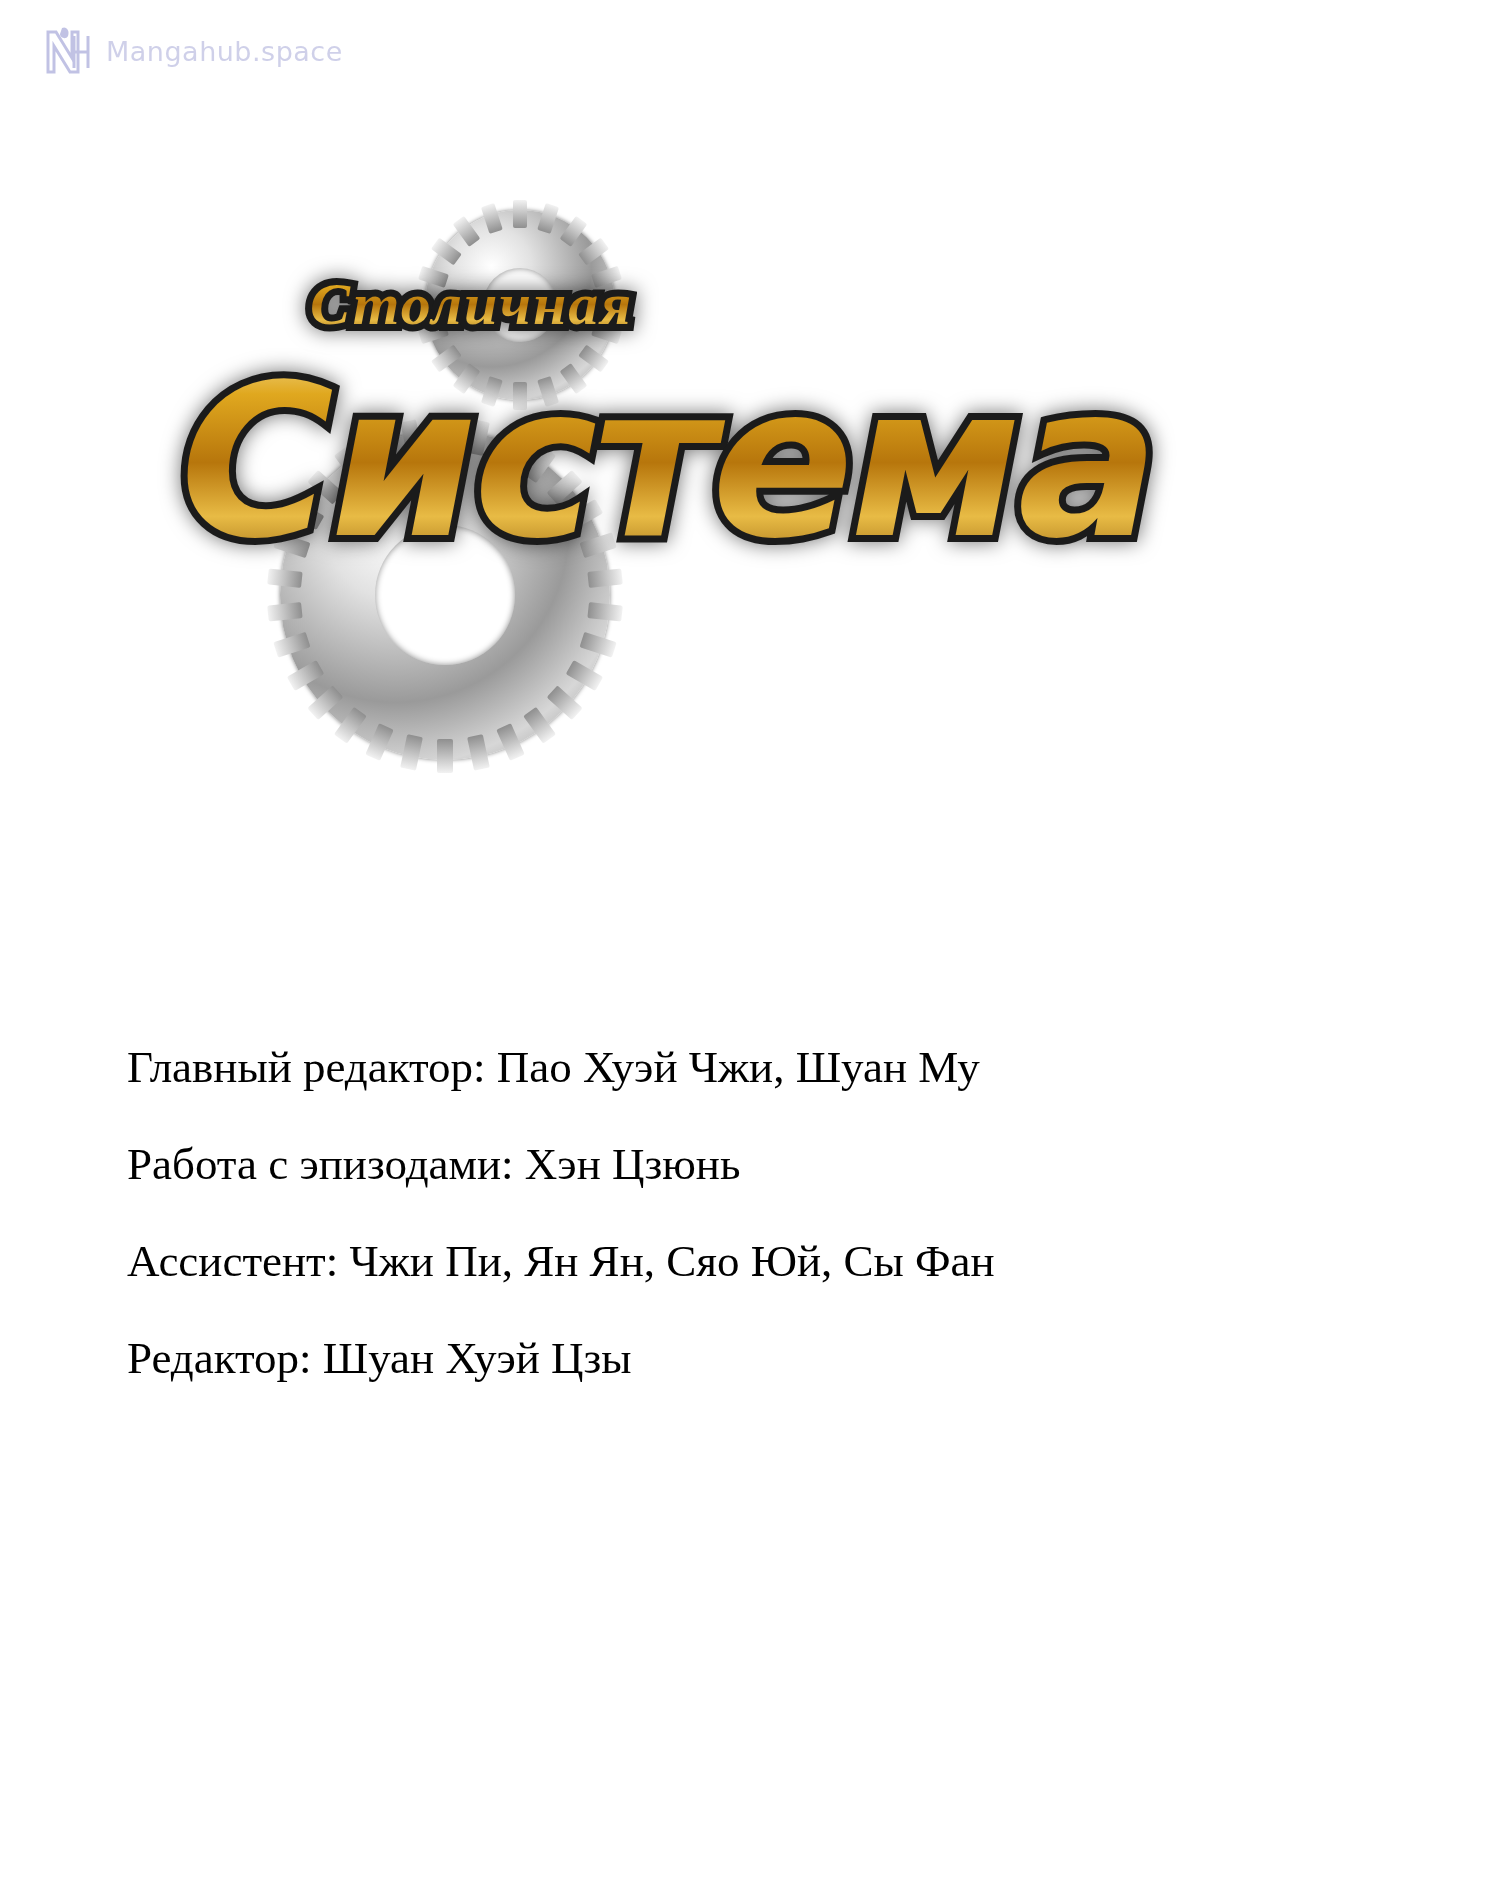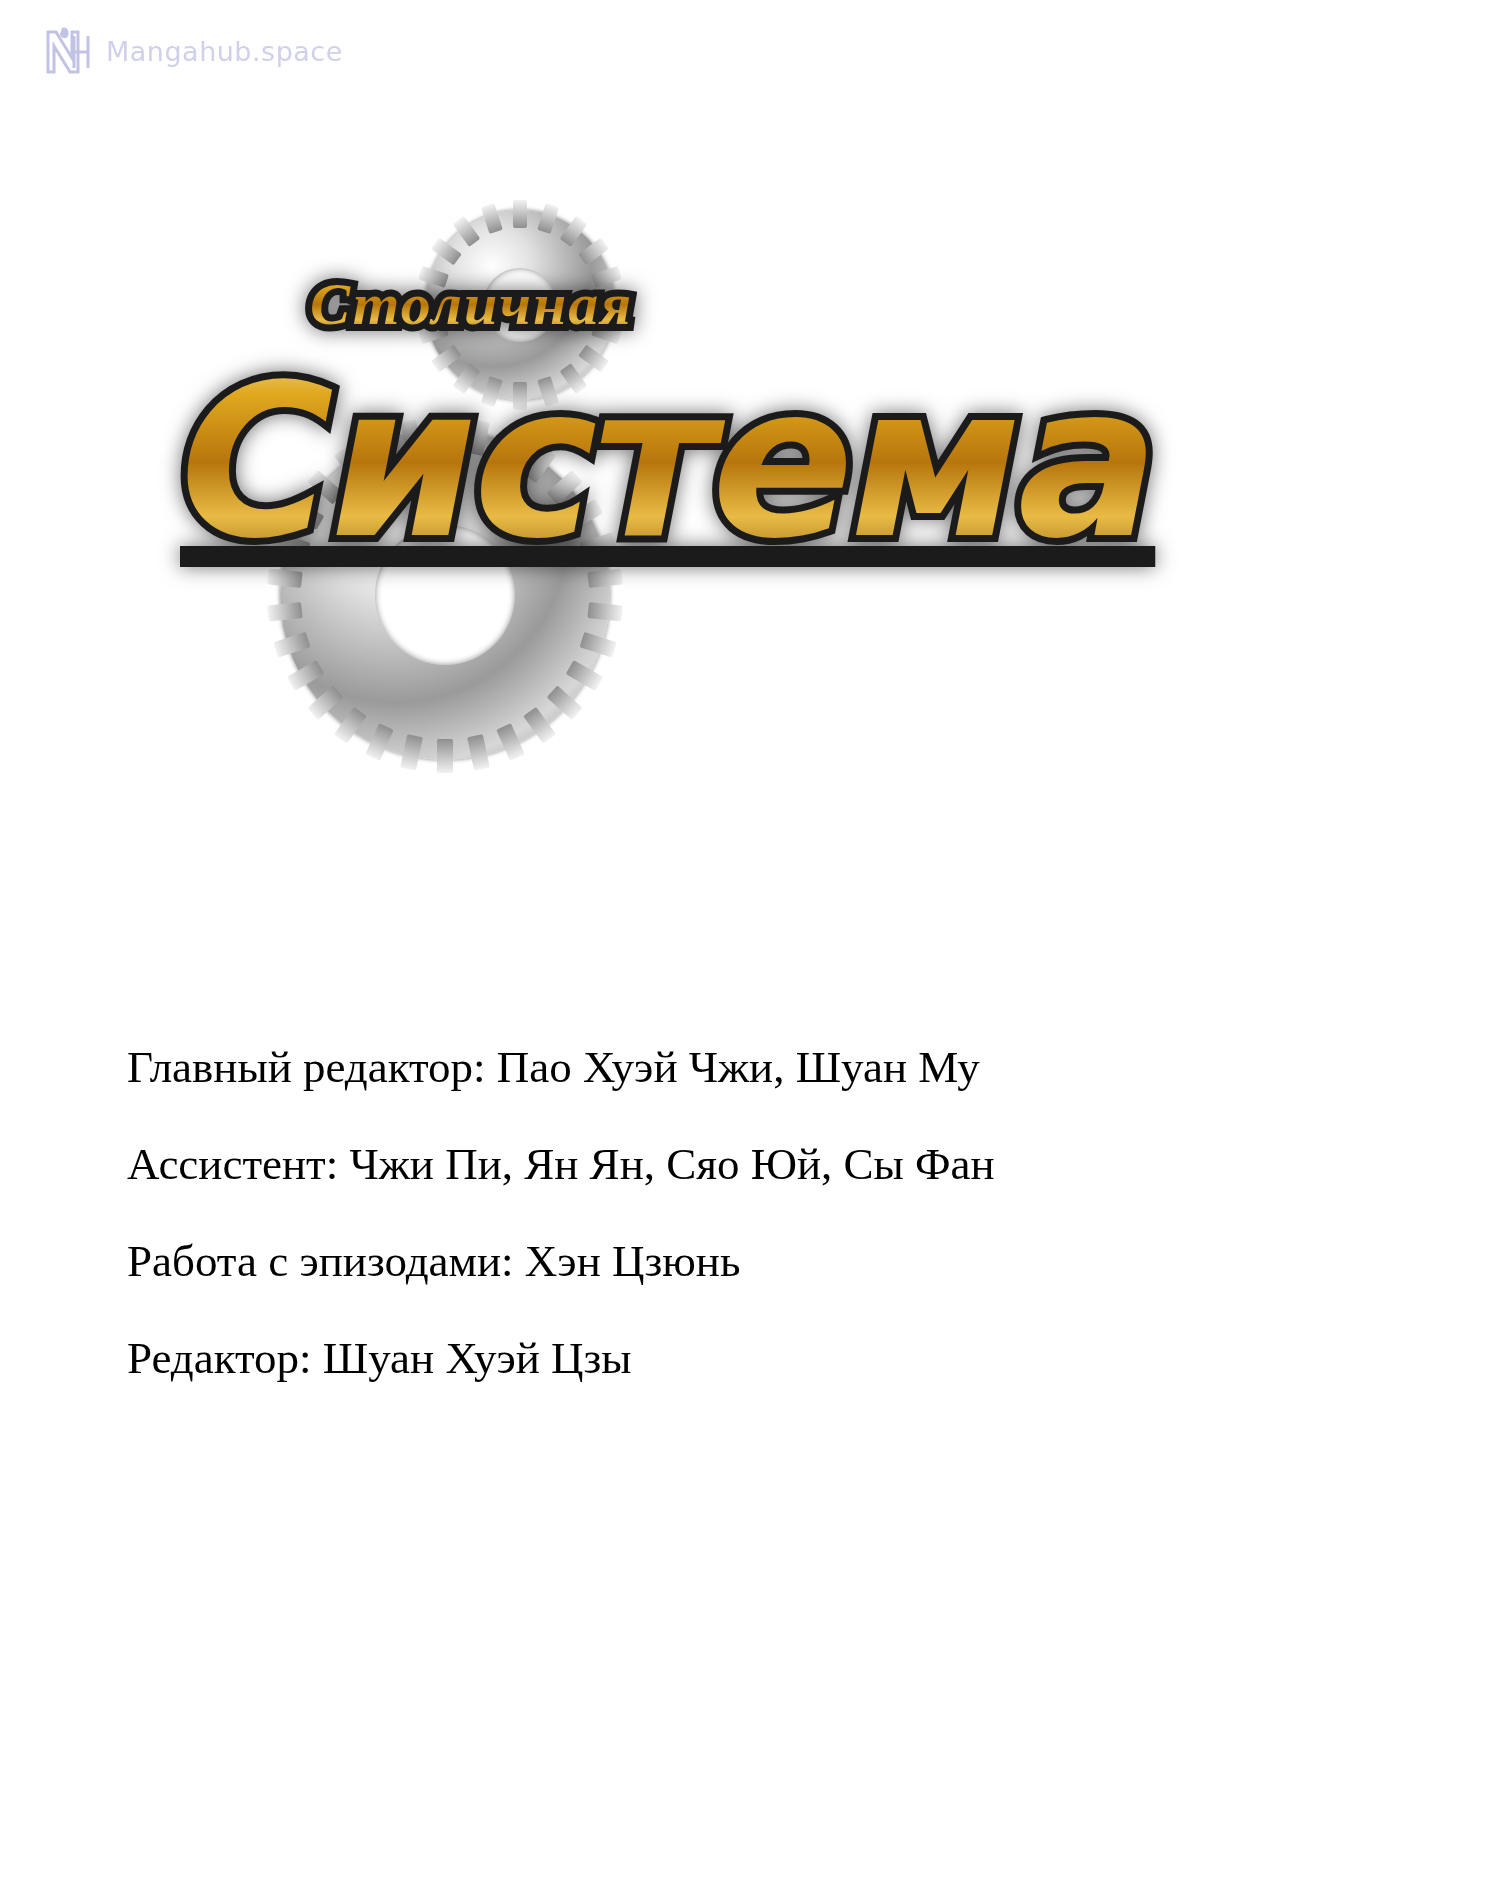--- a/index.html
+++ b/index.html
@@ -99,21 +99,21 @@
     position: absolute;
     white-space: nowrap;
     font-family: "DejaVu Sans", sans-serif;
     font-weight: bold;
     font-style: italic;
     color: #1b1b1b;
     -webkit-text-stroke: 14px #1b1b1b;
     filter: drop-shadow(0 0 10px rgba(0,0,0,0.55));
   }
   .word-top { font-size: 60px; letter-spacing: 2px; font-family: Liberation Serif, serif; }
-  .word-main { font-size: 210px; letter-spacing: -4px; text-decoration: underline; }
+  .word-main { font-size: 210px; letter-spacing: -4px; }
 
   
   .credits {
     position: absolute;
     left: 82px;
     top: 1045px;
     width: 1250px;
   }
   .credit-line {
     font-family: "Liberation Serif", serif;
@@ -208,16 +208,16 @@
     <div class="logo-text word-top" style="left:150px; top:60px;">Столичная</div>
 
     <div class="logo-text-shadow word-main" style="left:20px; top:130px;">Система</div>
     <div class="logo-text word-main" style="left:20px; top:130px;">Система</div>
 
   </div>
 </div>
 
 <div class="credits">
   <div class="credit-line">Главный редактор: Пао Хуэй Чжи, Шуан Му</div>
+  <div class="credit-line">Работа с эпизодами: Хэн Цзюнь</div>
   <div class="credit-line">Ассистент: Чжи Пи, Ян Ян, Сяо Юй, Сы Фан</div>
-  <div class="credit-line">Работа с эпизодами: Хэн Цзюнь</div>
   <div class="credit-line">Редактор: Шуан Хуэй Цзы</div>
 </div>
 
 </body></html>

